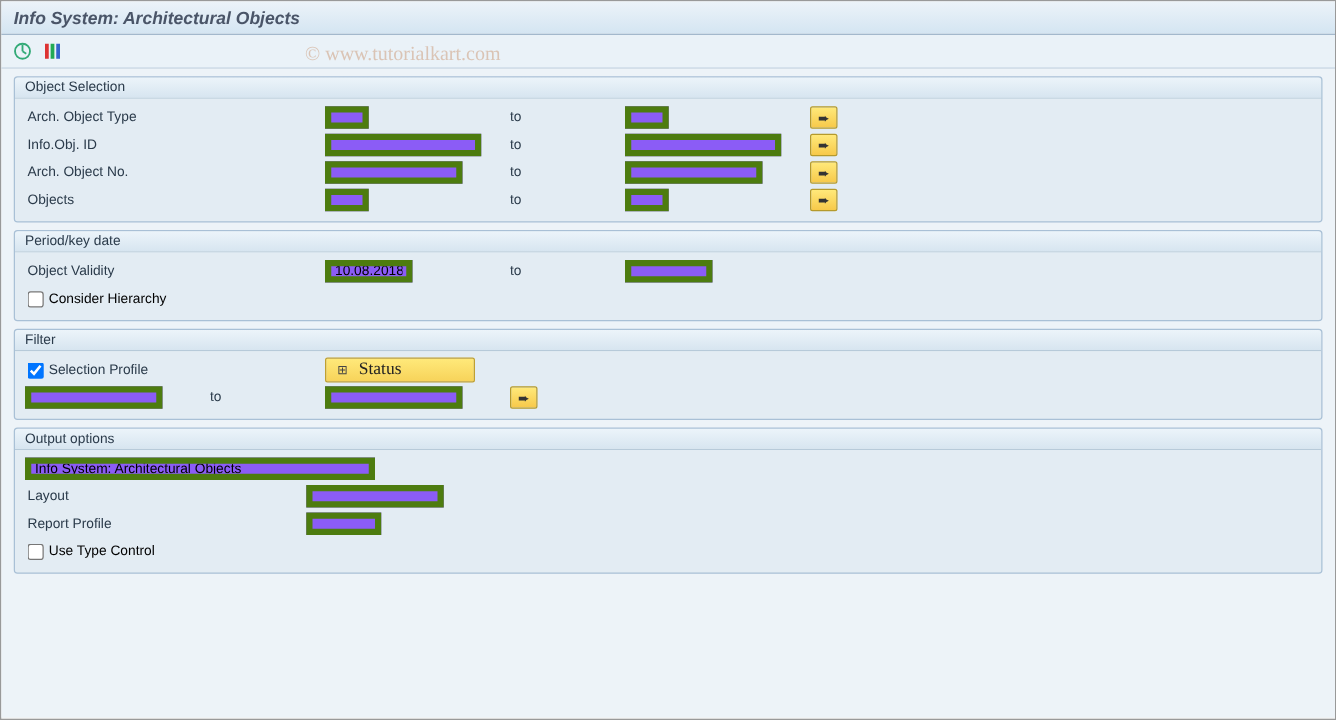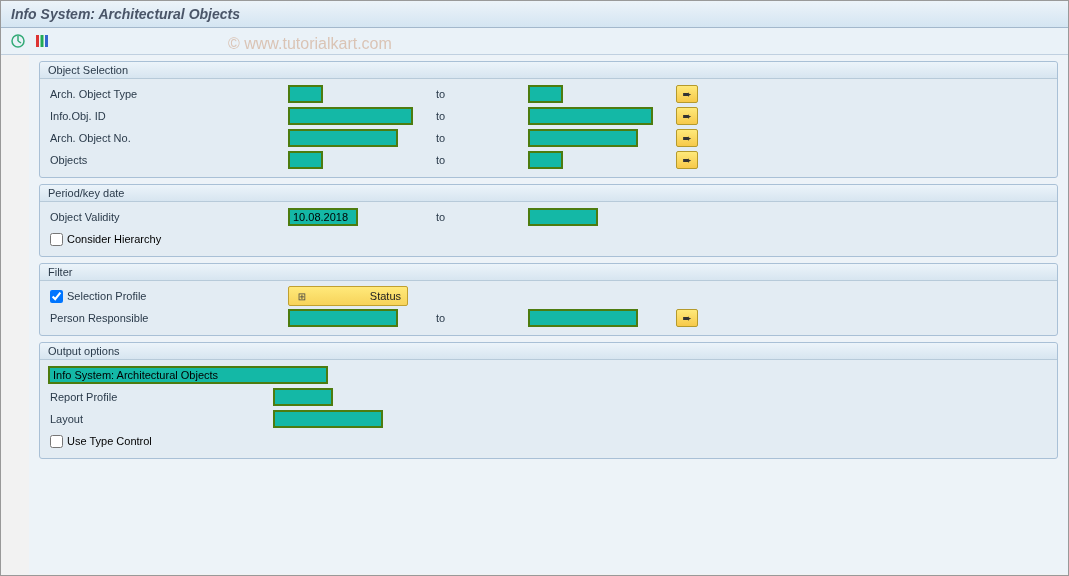--- a/index.html
+++ b/index.html
@@ -29,31 +29,30 @@
       gap: 6px;
       align-items: center;
     }
     .toolbar-icon {
       width: 18px; height: 18px;
       display: inline-flex; align-items:center; justify-content:center;
       cursor: pointer;
     }
     .watermark {
       position: absolute;
-      top: 35px; left: 228px;
+      top: 35px; left: 244px;
       color: rgba(200,140,100,0.45);
       font-size: 16px;
       pointer-events: none;
-      font-family: Liberation Sans, sans-serif;
+      font-family: Liberation Serif, serif;
     }
     .content {
       padding: 6px 10px;
       background: #edf3f8;
       height: calc(100% - 55px);
-      margin-left: 28px;
     }
     .groupbox {
       border: 1px solid #a9c0d6;
       border-radius: 3px;
       margin-bottom: 6px;
       background: #e3ecf3;
     }
     .group-title {
       background: linear-gradient(to bottom,#ecf4fa,#d7e5f0);
       border-bottom: 1px solid #b7cad9;
@@ -74,22 +73,22 @@
       width: 240px;
       padding-left: 2px;
       color: #2a3a4a;
     }
     .cell-from { width: 140px; }
     .cell-to-label { width: 100px; padding-left:8px; color:#2a3a4a;}
     .cell-to { width: 140px; }
     .cell-btn { width: 40px; padding-left: 8px; }
     input[type="text"] {
       height: 18px;
-      border: 2px solid #4d7c0f;
-      background: #14b8a6;
+      border: 5px solid #4d7c0f;
+      background: #8b5cf6;
       font-size: 11px;
       padding: 0 3px;
     }
     .w-short { width: 35px; }
     .w-med { width: 110px; }
     .w-medlong { width: 125px; }
     .w-long { width: 60px; }
     .w-date { width: 70px; }
     .w-xlong { width: 280px; }
     .arrow-btn {
@@ -110,21 +109,21 @@
       border-radius: 2px;
       display: inline-flex; align-items:center;
       padding: 0 6px;
       cursor: pointer;
       min-width: 120px;
     }
     .status-btn .expand-icon {
       width: 14px; display:inline-block; text-align:center; margin-right:6px;
       font-size:10px; color:#444;
     }
-    .status-btn .lbl { flex:1; text-align:right; font-size:11px; color:#222;}
+    .status-btn .lbl { flex:1; text-align:left; font-size:14px; color:#222;font-family:Liberation Serif, serif;}
   </style>
 </head>
 <body>
 
 <div class="titlebar">Info System: Architectural Objects</div>
 
 <div class="toolbar">
   <span class="toolbar-icon">
     <svg width="16" height="16" viewBox="0 0 16 16">
         <circle cx="8" cy="8" r="6" fill="none" stroke="#3a7" stroke-width="1.5"></circle>
@@ -204,42 +203,41 @@
           <span>Selection Profile</span>
         </div>
         <div class="cell-from">
           <span class="status-btn">
             <span class="expand-icon">⊞</span>
             <span class="lbl">Status</span>
           </span>
         </div>
       </div>
       <div class="row">
-        <div class="label">Person Responsible</div>
         <div class="cell-from"><input type="text" class="w-med" value="" style=""></div>
         <div class="cell-to-label">to</div>
         <div class="cell-to"><input type="text" class="w-med" value="" style=""></div>
         <div class="cell-btn"><span class="arrow-btn">➨</span></div>
       </div>
     </div>
   </div>
 
   <div class="groupbox">
     <div class="group-title">Output options</div>
     <div class="group-body">
       <div class="row">
         <input type="text" class="w-xlong" value="Info System: Architectural Objects" style="">
+      </div>
+      <div class="row">
+        <div class="label" style="width:225px;">Layout</div>
+        <input type="text" class="w-med" value="" style="">
       </div>
       <div class="row">
         <div class="label" style="width:225px;">Report Profile</div>
         <input type="text" class="w-long" value="" style="">
-      </div>
-      <div class="row">
-        <div class="label" style="width:225px;">Layout</div>
-        <input type="text" class="w-med" value="" style="">
       </div>
       <div class="check-row">
         <input type="checkbox" style="">
         <span>Use Type Control</span>
       </div>
     </div>
   </div>
 
 </div>
 

